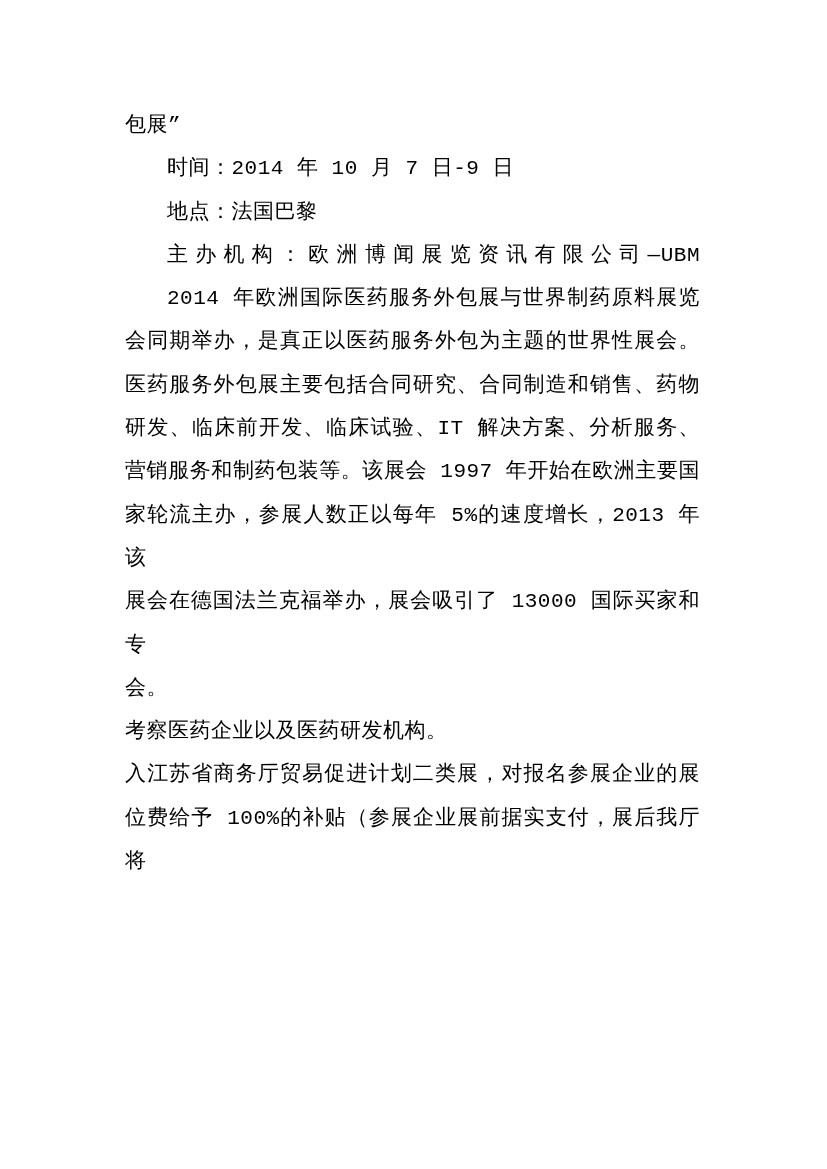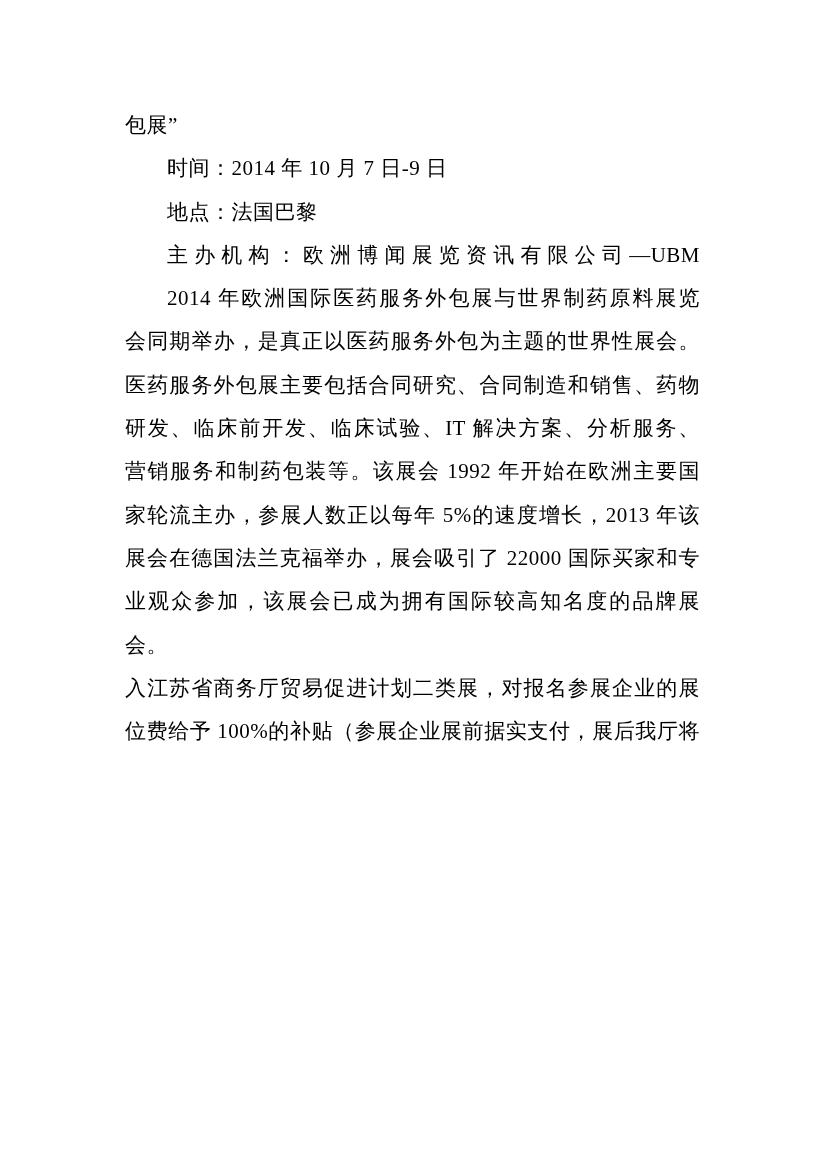--- a/index.html
+++ b/index.html
@@ -1,15 +1,15 @@
 <!DOCTYPE html>
 <html><head>
 <meta charset="utf-8">
 <style>
-  * { margin: 0; padding: 0; box-sizing: border-box; font-family: Liberation Serif, serif; }
+  * { margin: 0; padding: 0; box-sizing: border-box; }
   html, body {
     width: 827px;
     height: 1169px;
     background: #ffffff;
     overflow: hidden;
   }
   body {
     position: relative;
     font-family: "Liberation Mono", "DejaVu Sans Mono", monospace;
     color: #000000;
@@ -43,22 +43,22 @@
 <div class="doc-page">
   <div class="text-block">
     <div class="line">包展”</div>
     <div class="line indent">时间：2014 年 10 月 7 日-9 日</div>
     <div class="line indent">地点：法国巴黎</div>
     <div class="line indent justify">主办机构：欧洲博闻展览资讯有限公司—UBM</div>
     <div class="line indent justify">2014 年欧洲国际医药服务外包展与世界制药原料展览</div>
     <div class="line justify">会同期举办，是真正以医药服务外包为主题的世界性展会。</div>
     <div class="line justify">医药服务外包展主要包括合同研究、合同制造和销售、药物</div>
     <div class="line justify">研发、临床前开发、临床试验、IT 解决方案、分析服务、</div>
-    <div class="line justify">营销服务和制药包装等。该展会 1992 年开始在欧洲主要国</div>
+    <div class="line justify">营销服务和制药包装等。该展会 1997 年开始在欧洲主要国</div>
     <div class="line justify">家轮流主办，参展人数正以每年 5%的速度增长，2013 年该</div>
-    <div class="line justify">展会在德国法兰克福举办，展会吸引了 22000 国际买家和专</div>
-    <div class="line justify">业观众参加，该展会已成为拥有国际较高知名度的品牌展</div>
+    <div class="line justify">展会在德国法兰克福举办，展会吸引了 13000 国际买家和专</div>
     <div class="line">会。</div>
+    <div class="line">考察医药企业以及医药研发机构。</div>
     <div class="line justify">入江苏省商务厅贸易促进计划二类展，对报名参展企业的展</div>
     <div class="line justify">位费给予 100%的补贴（参展企业展前据实支付，展后我厅将</div>
 
   </div>
 </div>
 
 </body></html>

